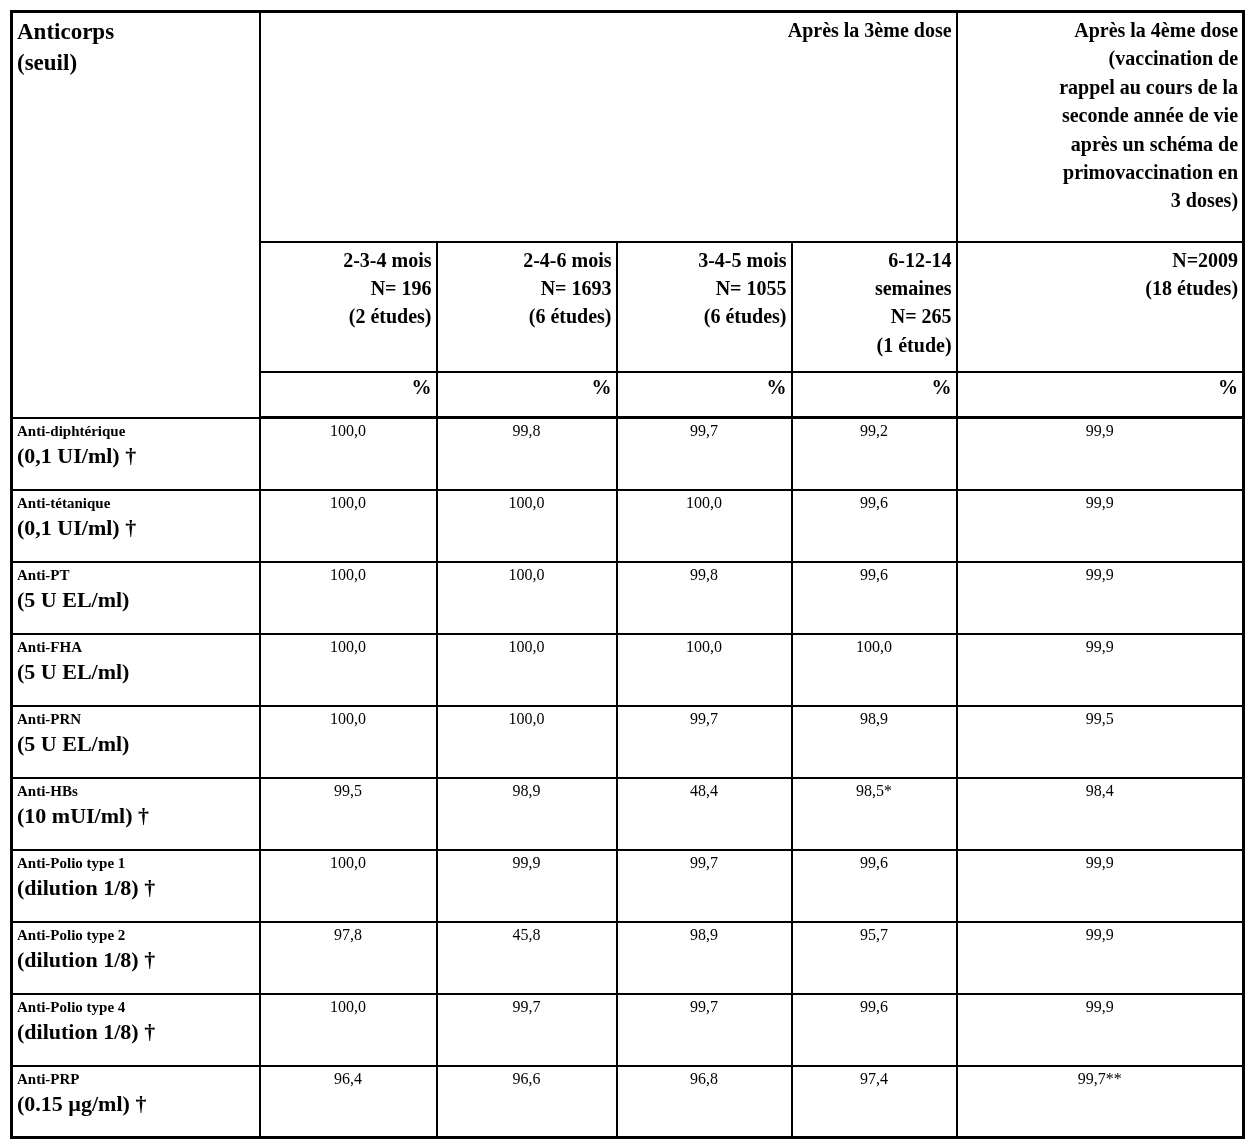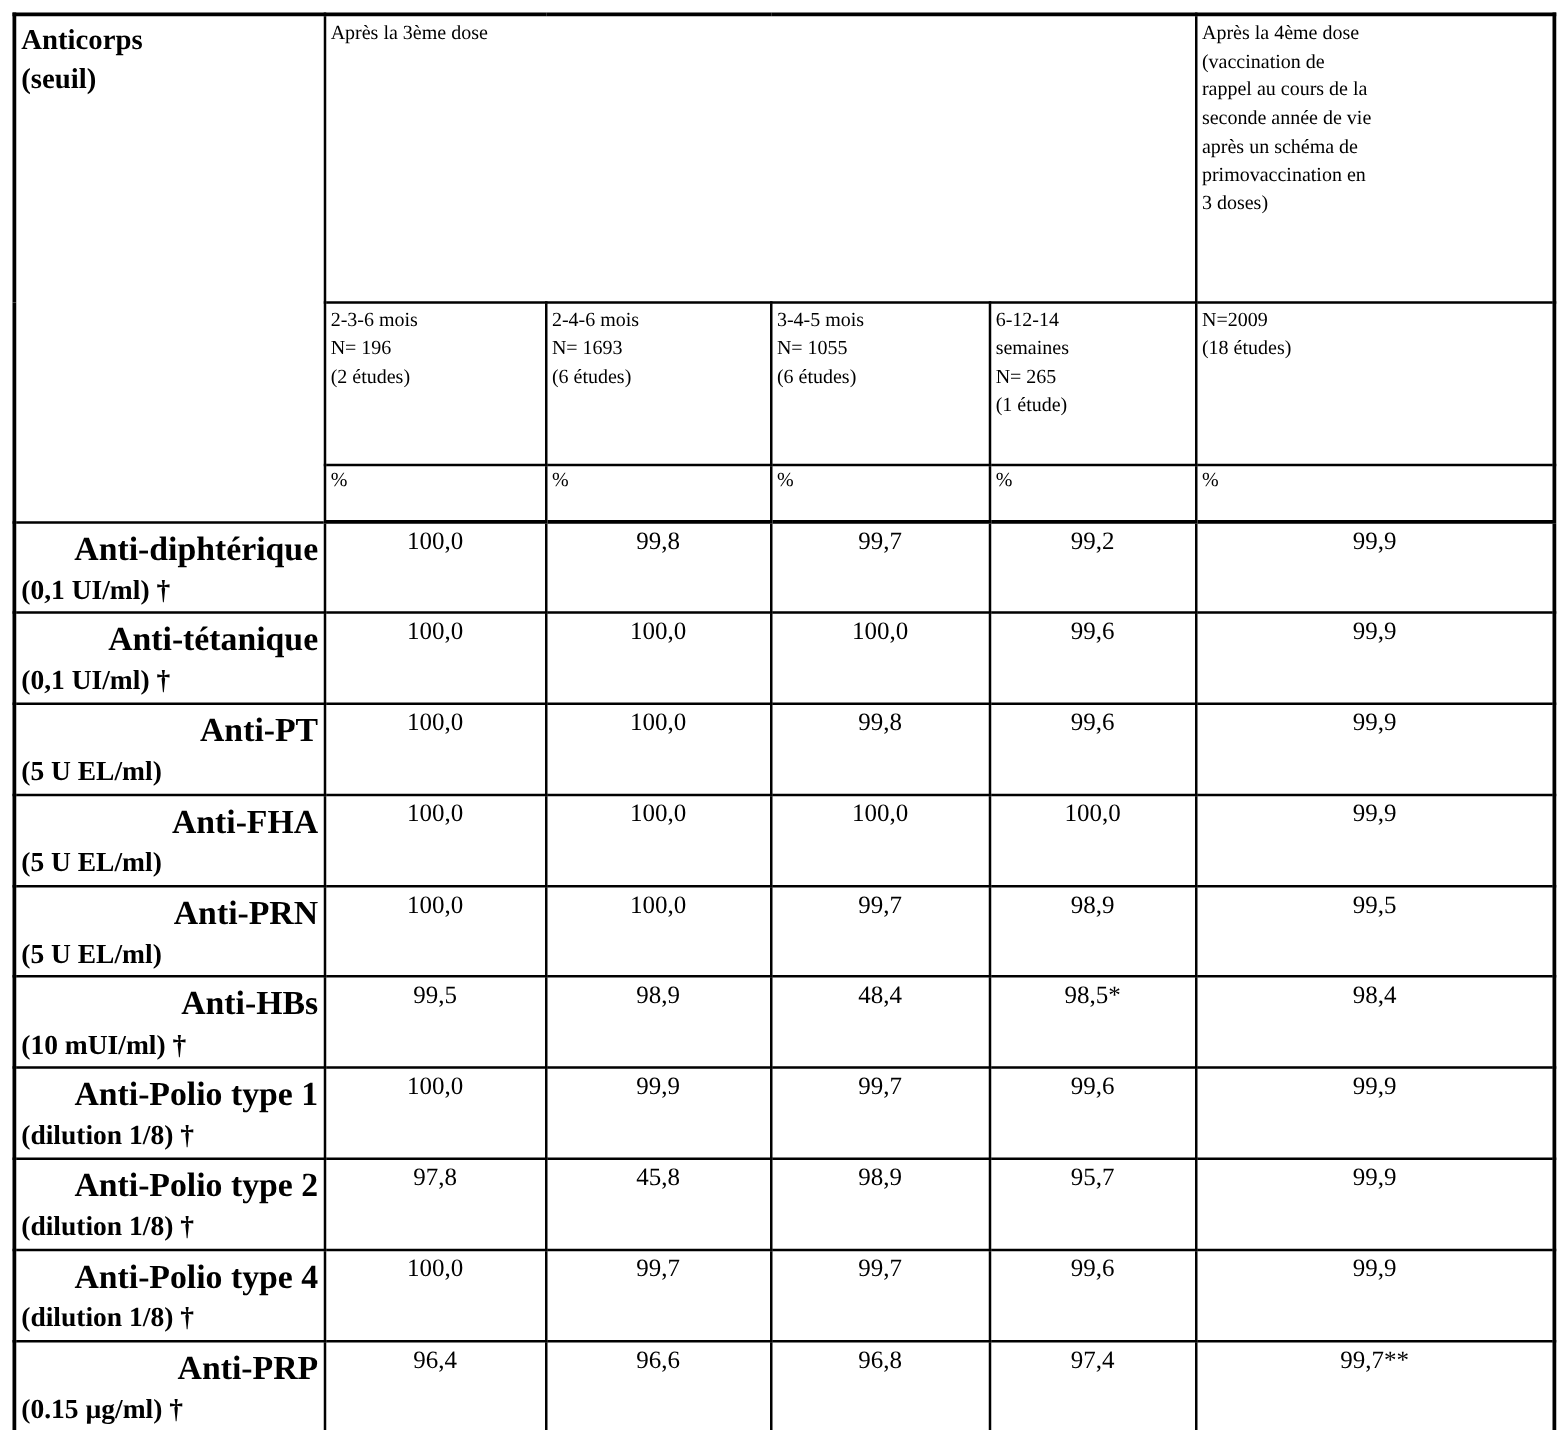--- a/index.html
+++ b/index.html
@@ -34,52 +34,51 @@
   th.corner {
     text-align: left;
     font-weight: bold;
     font-size: 23px;
     line-height: 1.35;
     white-space: pre-line;
     padding-left: 8px;
     margin-left: 35px;
   }
   th.dose3, th.dose4, th.schedule, th.pct {
-    font-weight: normal;
-    font-size: 16px;
-    text-align: left;
+    font-weight: bold;
+    font-size: 20px;
+    text-align: right;
     white-space: pre-line;
     line-height: 1.42;
   }
   th.n2009 { vertical-align: middle; }
   th.pct { vertical-align: middle; line-height: 1.1; }
   tr.hdr3 th { border-bottom: 3px solid #000; }
 
   th.rowlabel {
     text-align: left;
     font-weight: normal;
     padding-left: 8px;
     padding-top: 4px;
   }
   .ab-name {
     font-weight: bold;
-    font-size: 27px;
+    font-size: 15px;
     line-height: 1.3;
     display: block;
-    text-align: right;
   }
   .ab-threshold {
     font-weight: bold;
     font-size: 22px;
     line-height: 1.35;
     display: block;
   }
   td.val {
     text-align: center;
-    font-size: 20px;
+    font-size: 16px;
     padding-top: 6px;
     margin-left: 20px;
   }
 </style>
 </head>
 <body>
 
 <table class="vax">
   <colgroup>
     <col style="width:248px">
@@ -98,21 +97,21 @@
     <th class="dose4">Après la 4ème dose
 (vaccination de
 rappel au cours de la
 seconde année de vie
 après un schéma de
 primovaccination en
 3 doses)</th>
   </tr>
 
   <tr class="hdr2">
-    <th class="schedule">2-3-6 mois
+    <th class="schedule">2-3-4 mois
 N= 196
 (2 études)</th>
     <th class="schedule">2-4-6 mois
 N= 1693
 (6 études)</th>
     <th class="schedule">3-4-5 mois
 N= 1055
 (6 études)</th>
     <th class="schedule">6-12-14
 semaines

